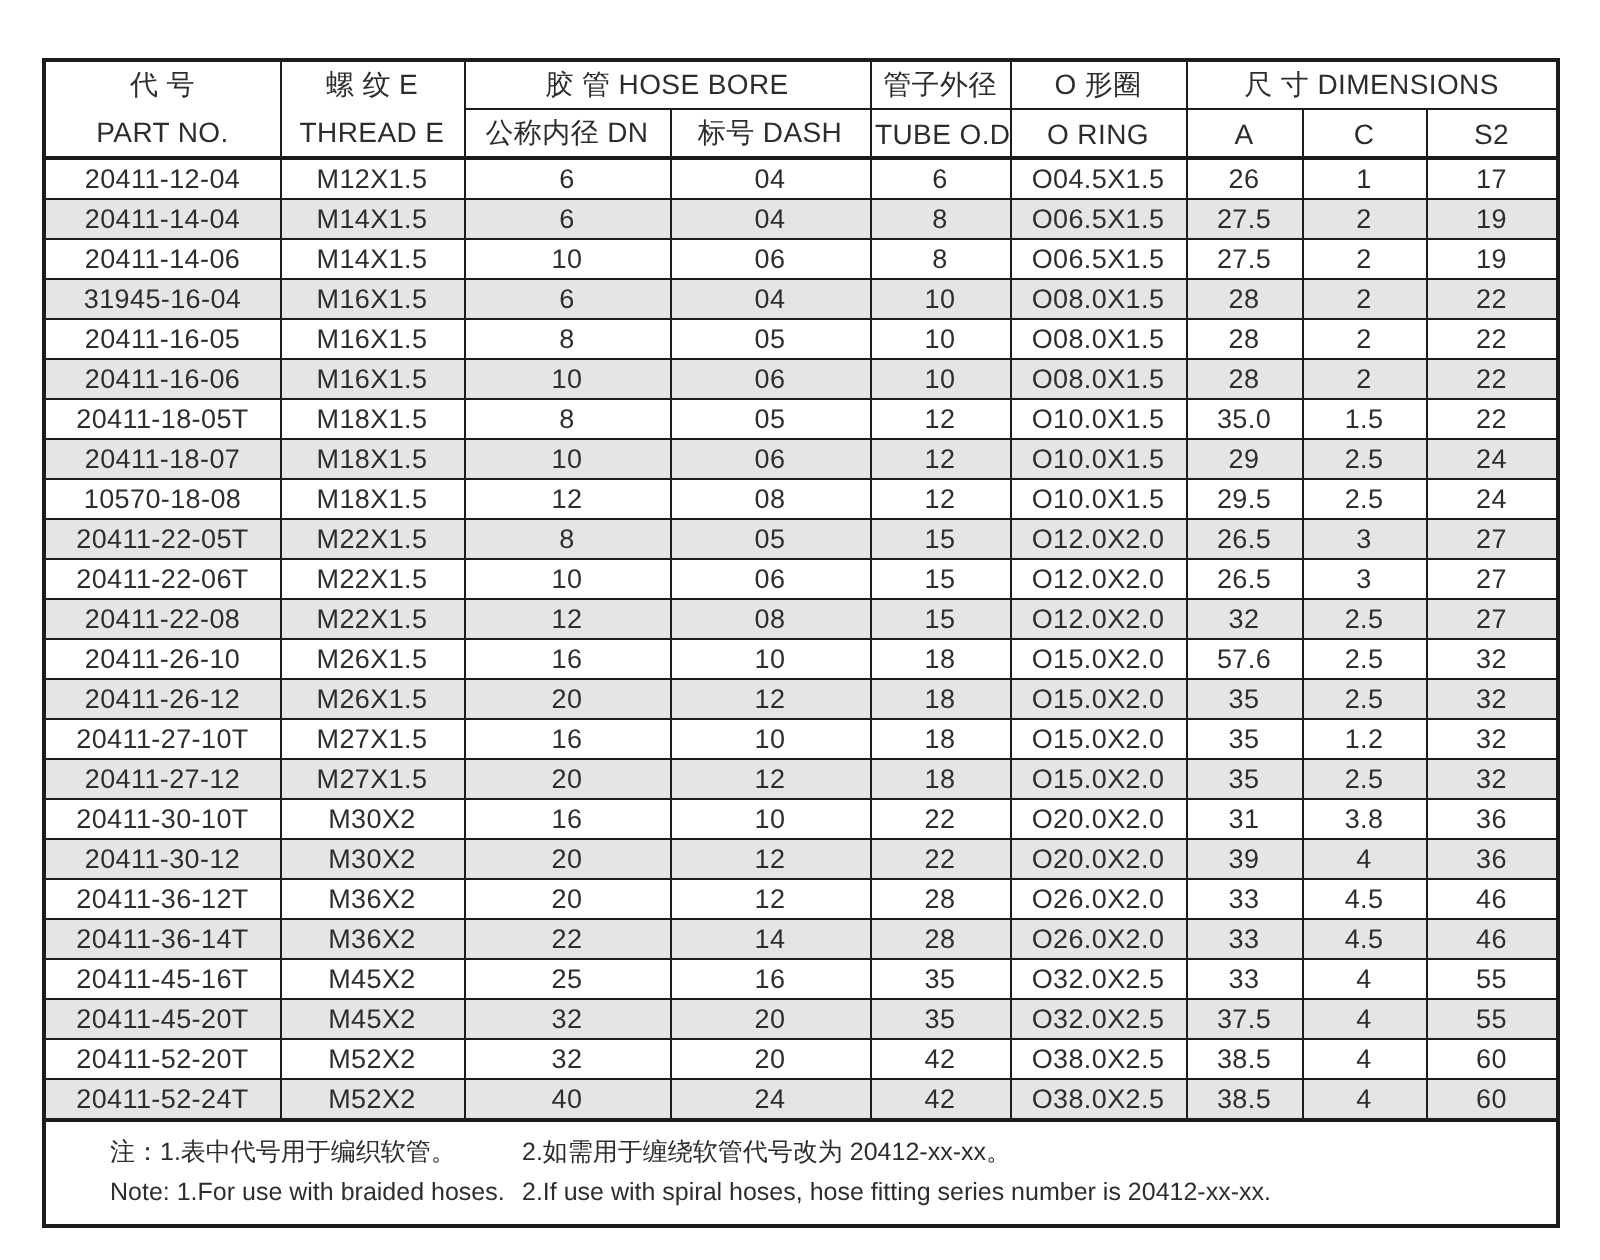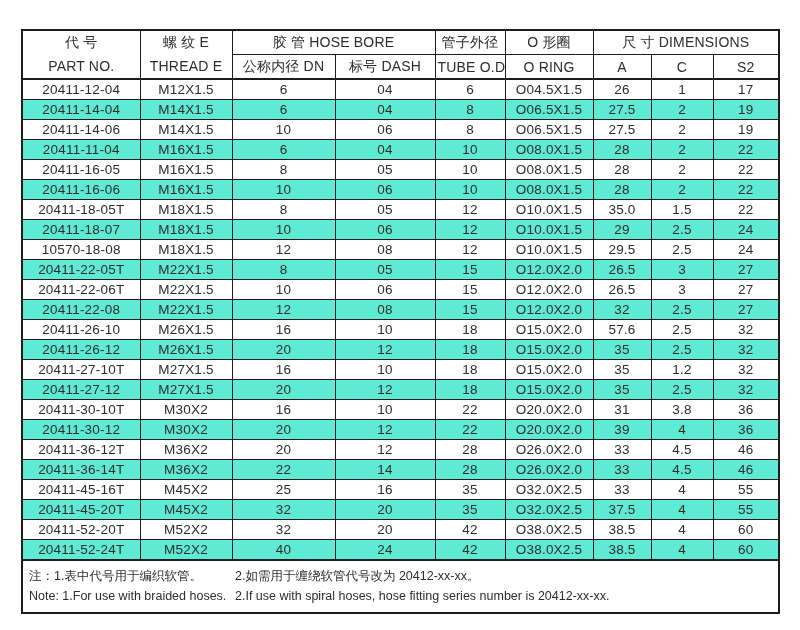--- a/index.html
+++ b/index.html
@@ -32,30 +32,30 @@
     height: 23px;
     letter-spacing: 0.2px;
   }
   .spec thead { border-bottom: 2px solid #1c1c1c; }
   .spec thead th.two-line { line-height: 1.65; }
   .spec tbody td {
     font-size: 13.5px;
     height: 19px;
     letter-spacing: 0.2px;
   }
-  .spec tbody tr.stripe { background: #5eead4; }
+  .spec tbody tr.stripe { background: #e5e5e5; }
   .spec tfoot td.notes {
     border-top: 2px solid #1c1c1c;
     text-align: left;
     padding: 5px 6px 6px 6px;
     height: 36px;
     font-size: 12.5px;
     white-space: nowrap;
   }
-  .note-line { display: flex; line-height: 1.6; }
+  .note-line { display: flex; line-height: 1.6; margin-left: 26px; }
   .note-seg-a { flex: 0 0 auto; width: 206px; }
   .note-seg-b { flex: 0 0 auto; }
 </style>
 </head>
 <body>
 
 <table class="spec">
   <colgroup>
     <col style="width:118px">
     <col style="width:92px">
@@ -120,21 +120,21 @@
         <td>M14X1.5</td>
         <td>10</td>
         <td>06</td>
         <td>8</td>
         <td>O06.5X1.5</td>
         <td>27.5</td>
         <td>2</td>
         <td>19</td>
       </tr>
       <tr class="stripe">
-        <td>20411-11-04</td>
+        <td>31945-16-04</td>
         <td>M16X1.5</td>
         <td>6</td>
         <td>04</td>
         <td>10</td>
         <td>O08.0X1.5</td>
         <td>28</td>
         <td>2</td>
         <td>22</td>
       </tr>
       <tr>

